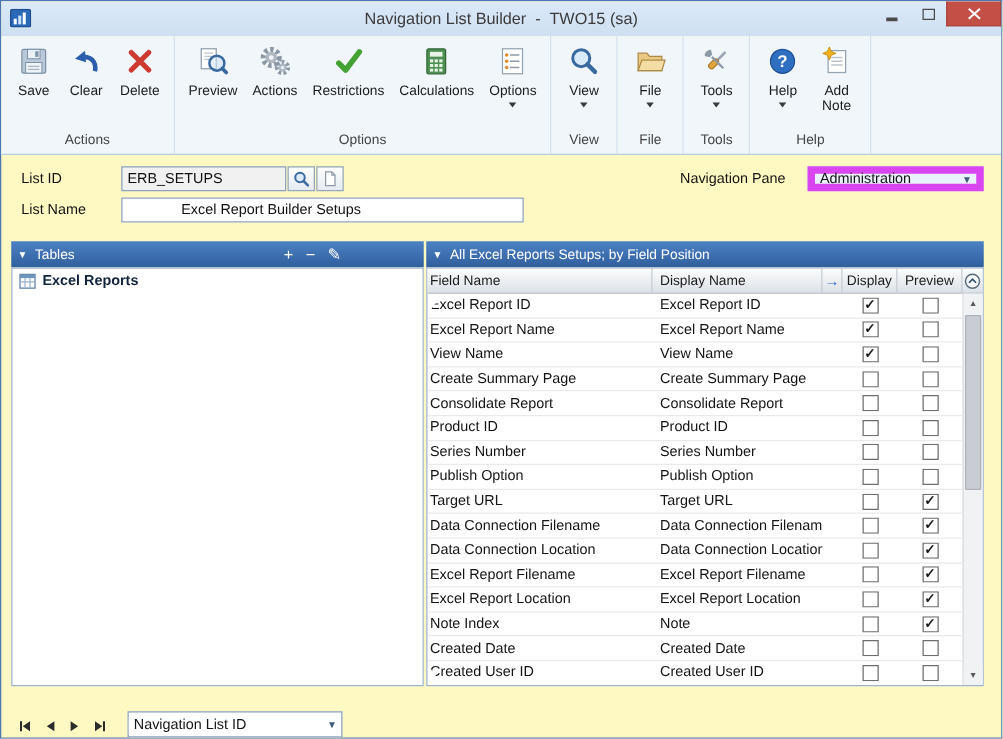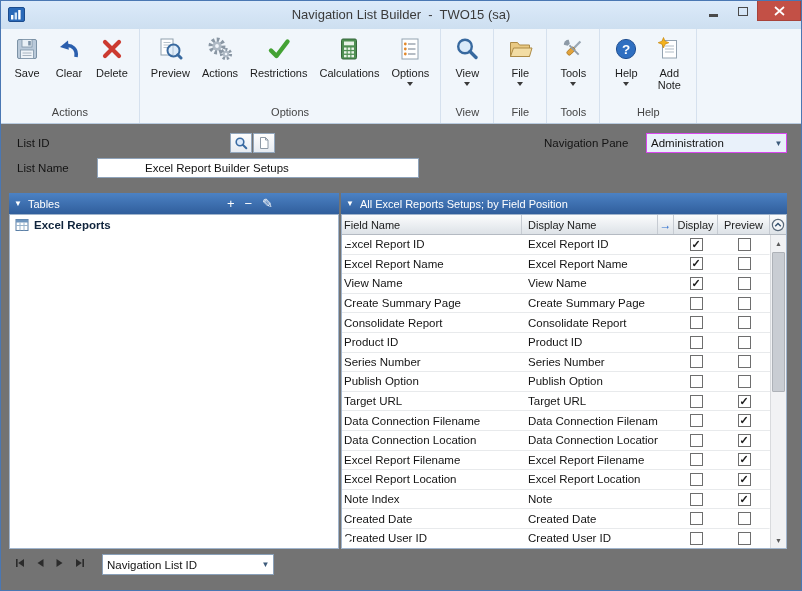--- a/index.html
+++ b/index.html
@@ -1,20 +1,20 @@
 <!DOCTYPE html>
 <html><head>
 <meta charset="utf-8">
 <style>
   * { box-sizing: border-box; }
   html,body { margin:0; padding:0; }
   body { font-family:"Liberation Sans", sans-serif; background:#eee; }
 
   .window { position:relative; width:802px; height:591px; border:1px solid #4a77b3;
-            background:#737373; overflow:hidden; }
+            background:#fef9c3; overflow:hidden; }
 
   
   .titlebar { position:absolute; top:0; left:0; right:0; height:28px;
               background:linear-gradient(#dceafa,#cddff0); }
   .app-icon { position:absolute; left:7px; top:6px; }
   .title { position:absolute; left:0; right:0; top:6px; text-align:center;
            font-size:13px; color:#3a3a3a; white-space:pre; }
   .win-controls { position:absolute; top:0; right:0; display:flex; }
   .wc { height:20px; display:flex; align-items:center; justify-content:center; cursor:default; }
   .wc.min, .wc.max { width:29px; }
@@ -42,21 +42,21 @@
   #list-id { left:96px; top:132px; width:132px; background:#f0f1f0; }
   #list-name { left:96px; top:157px; width:322px; background:#fff;padding-left:47px; }
   .lbl-listid { left:16px; top:136px; }
   .lbl-listname { left:16px; top:161px; }
   .lbl-navpane { left:543px; top:136px; }
   .mini-btn { position:absolute; top:132px; width:22px; height:20px;
               background:linear-gradient(#fdfdfd,#e6ebf1); border:1px solid #93a7bd;
               display:flex; align-items:center; justify-content:center; padding:0; cursor:default; }
   #lookup-btn { left:229px; }
   #page-btn { left:252px; }
-  .combo { position:absolute; height:20px; border:1px solid #d946ef; background:#e9f1fa;
+  .combo { position:absolute; height:20px; border:6px solid #d946ef; background:#e9f1fa;
            display:flex; align-items:center; font-size:11.5px; color:#141414; cursor:default; }
   #navpane-combo { left:645px; top:132px; width:141px; }
   .combo .val { flex:1; padding-left:4px; white-space:nowrap; overflow:hidden; }
   .combo .arr { width:15px; text-align:center; font-size:8px; color:#3c5a7a; }
 
   
   .section-header { position:absolute; top:192px; height:21px;
                     background:linear-gradient(#4c82c4,#305e9c); color:#fff; font-size:11px;
                     display:flex; align-items:center; }
   #tables-header { left:8px; width:330px; }
@@ -100,21 +100,21 @@
                 border-left:1px solid #d8dadd; }
   .sb-btn { position:absolute; left:0; width:15px; height:16px; display:flex; align-items:center;
             justify-content:center; font-size:7px; color:#5a5a5a; background:#f1f2f4; }
   .sb-up { top:0; }
   .sb-down { bottom:0; }
   .sb-thumb { position:absolute; left:1px; top:17px; width:13px; height:140px;
               background:#c9cdd3; border:1px solid #aeb2b8; border-radius:1px; }
 
   
   .footer { position:absolute; left:0; right:0; bottom:0; height:36px;
-            display:flex; align-items:flex-start; padding-left:10px; }
+            display:flex; align-items:flex-end; padding-left:10px; }
   .vcr { display:flex; gap:3px; margin-right:14px; }
   .vcr-btn { width:17px; height:18px; display:flex; align-items:center; justify-content:center; cursor:default; }
   #footer-combo { position:relative; width:172px; height:21px; border:1px solid #8aa0b8;
                   background:#fff; display:flex; align-items:center; font-size:11.5px; }
 </style>
 </head>
 <body>
 
 <div class="window">
 
@@ -340,20 +340,21 @@
             </span>
           <span class="lbl" style="width:32px;">Add Note</span>
         </div>
       </div>
       <div class="tb-caption">Help</div>
     </div>
 
   </div>
 
   <span class="flabel lbl-listid">List ID</span>
+  <input id="list-id" class="field" value="ERB_SETUPS" style="">
   <button id="lookup-btn" class="mini-btn">
     <svg width="14" height="14" viewBox="0 0 14 14">
         <circle cx="6" cy="6" r="3.8" fill="#dceafb" stroke="#3a6ba2" stroke-width="1.6"></circle>
         <line x1="8.8" y1="8.8" x2="12.3" y2="12.3" stroke="#3a6ba2" stroke-width="2" stroke-linecap="round"></line>
       </svg>
   </button>
   <button id="page-btn" class="mini-btn">
     <svg width="14" height="14" viewBox="0 0 14 14">
         <path d="M3.5 1.5 L8.5 1.5 L11 4 L11 12.5 L3.5 12.5 Z" fill="#fff" stroke="#8e9aa6"></path>
         <path d="M8.5 1.5 L8.5 4 L11 4" fill="none" stroke="#8e9aa6"></path>

